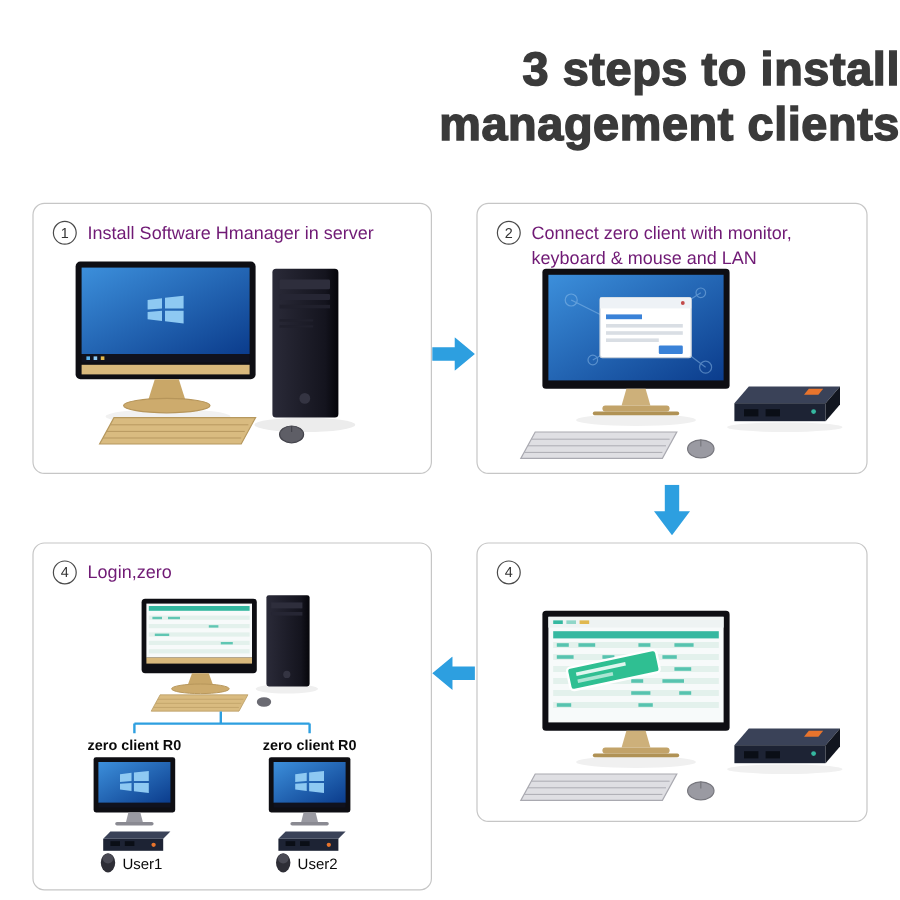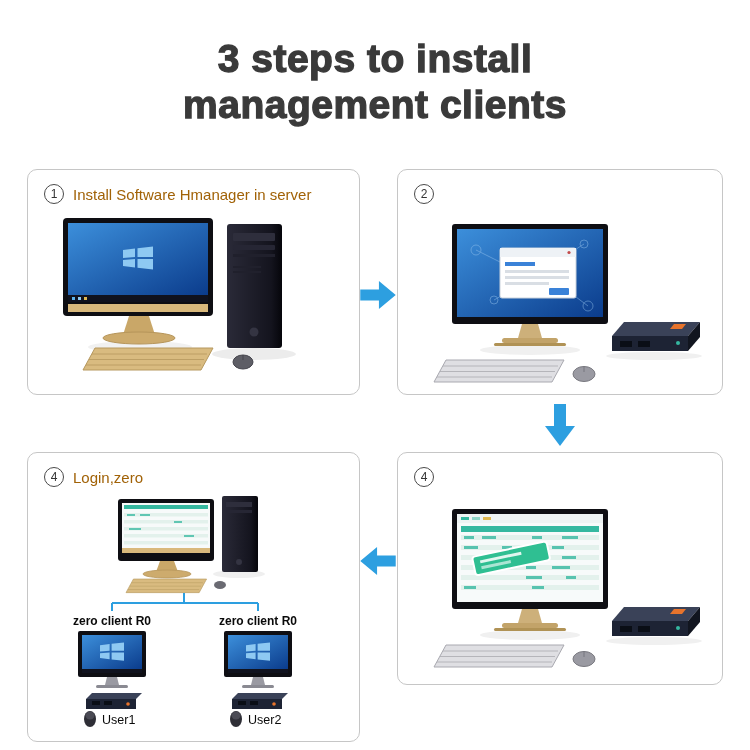--- a/index.html
+++ b/index.html
@@ -1,33 +1,33 @@
 <!DOCTYPE html>
 <html><head>
 <meta charset="utf-8">
 <style>
   * { margin:0; padding:0; box-sizing:border-box; }
   html,body { width:750px; height:750px; background:#ffffff; font-family:"Liberation Sans", sans-serif; }
   .page { position:relative; width:750px; height:750px; background:#fff; overflow:hidden; }
 
-  .title { position:absolute; top:36px; left:0; width:100%; text-align:center;
+  .title { position:absolute; top:36px; left:0; width:100%; text-align:right;
            font-size:39px; font-weight:800; color:#3a3a3a; line-height:1.18;
            letter-spacing:.5px; -webkit-text-stroke:1.3px #3a3a3a; }
 
   .panel { position:absolute; border:1px solid #c6c6c6; border-radius:10px; background:#fff; }
   #panel-install { left:27px;  top:169px; width:333px; height:226px; }
   #panel-connect { left:397px; top:169px; width:326px; height:226px; }
   #panel-assign  { left:397px; top:452px; width:326px; height:233px; }
   #panel-login   { left:27px;  top:452px; width:333px; height:290px; }
 
   .step-header { display:flex; gap:9px; padding:13px 14px 0 16px; align-items:flex-start; }
   .step-num { flex:0 0 auto; width:20px; height:20px; border:1.6px solid #4a4a4a; border-radius:50%;
               display:flex; align-items:center; justify-content:center;
               font-size:12px; color:#333; margin-top:1px; }
-  .step-text { font-size:15px; color:#a16207; line-height:1.4; white-space:pre-line; padding-top:1px; }
+  .step-text { font-size:15px; color:#701a75; line-height:1.4; white-space:pre-line; padding-top:1px; }
 
   .illu { position:absolute; }
   #illu-install { left:9px;  top:38px; }
   #illu-connect { left:8px;  top:52px; }
   #illu-assign  { left:8px;  top:54px; }
   #illu-login   { left:6px;  top:38px; }
 
   .arrow { position:absolute; }
   #arrow-right { left:360px; top:281px; }
   #arrow-down  { left:545px; top:404px; }
@@ -151,20 +151,22 @@
         </g>
       <g transform="translate(206,154)">
           <use href="#mouseDark"></use>
         </g>
     </svg>
   </div>
 
   <div class="panel" id="panel-connect">
     <div class="step-header">
       <span class="step-num">2</span>
+      <span class="step-text">Connect zero client with monitor,
+keyboard &amp; mouse and LAN</span>
     </div>
     <svg class="illu" id="illu-connect" width="310" height="172" viewBox="0 0 310 172">
       <ellipse cx="124" cy="128" rx="50" ry="5" fill="#f0f0f0"></ellipse>
       <ellipse cx="248" cy="134" rx="48" ry="4" fill="#f0f0f0"></ellipse>
       <g>
         <rect x="46" y="2" width="156" height="100" rx="3" fill="#0e0e13"></rect>
         <rect x="51" y="7" width="146" height="88" fill="url(#winGrad)"></rect>
         <g stroke="#9cc8f0" stroke-width="1" opacity="0.45" fill="none">
           <circle cx="70" cy="28" r="5"></circle>
             <circle cx="88" cy="78" r="4"></circle>

